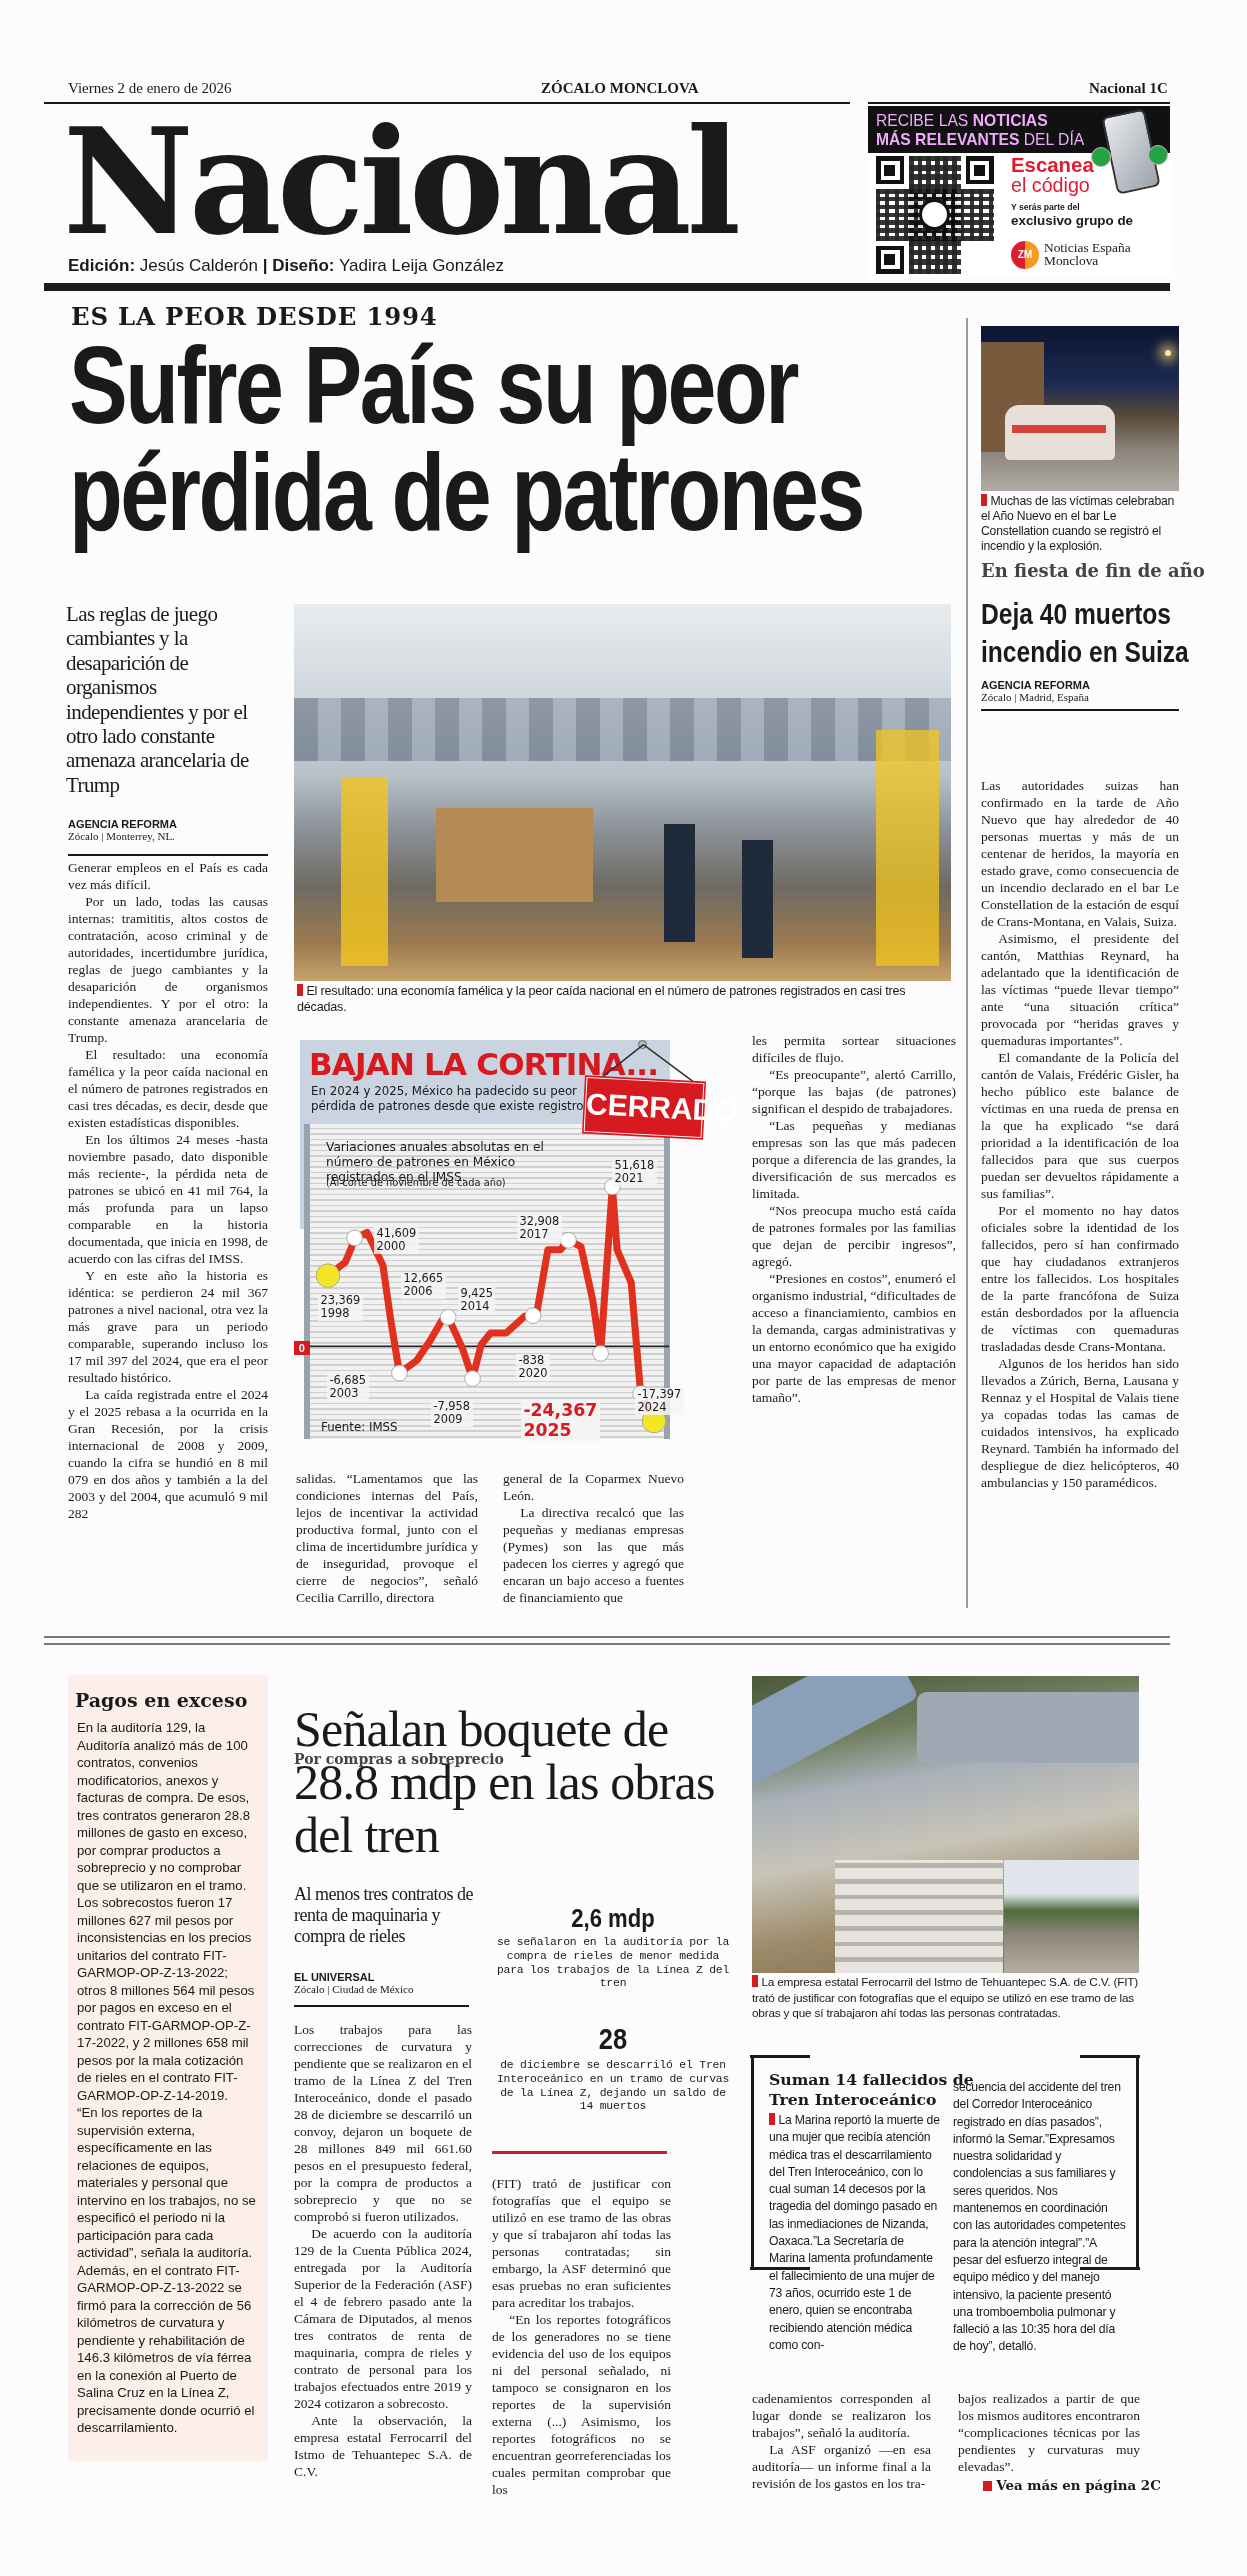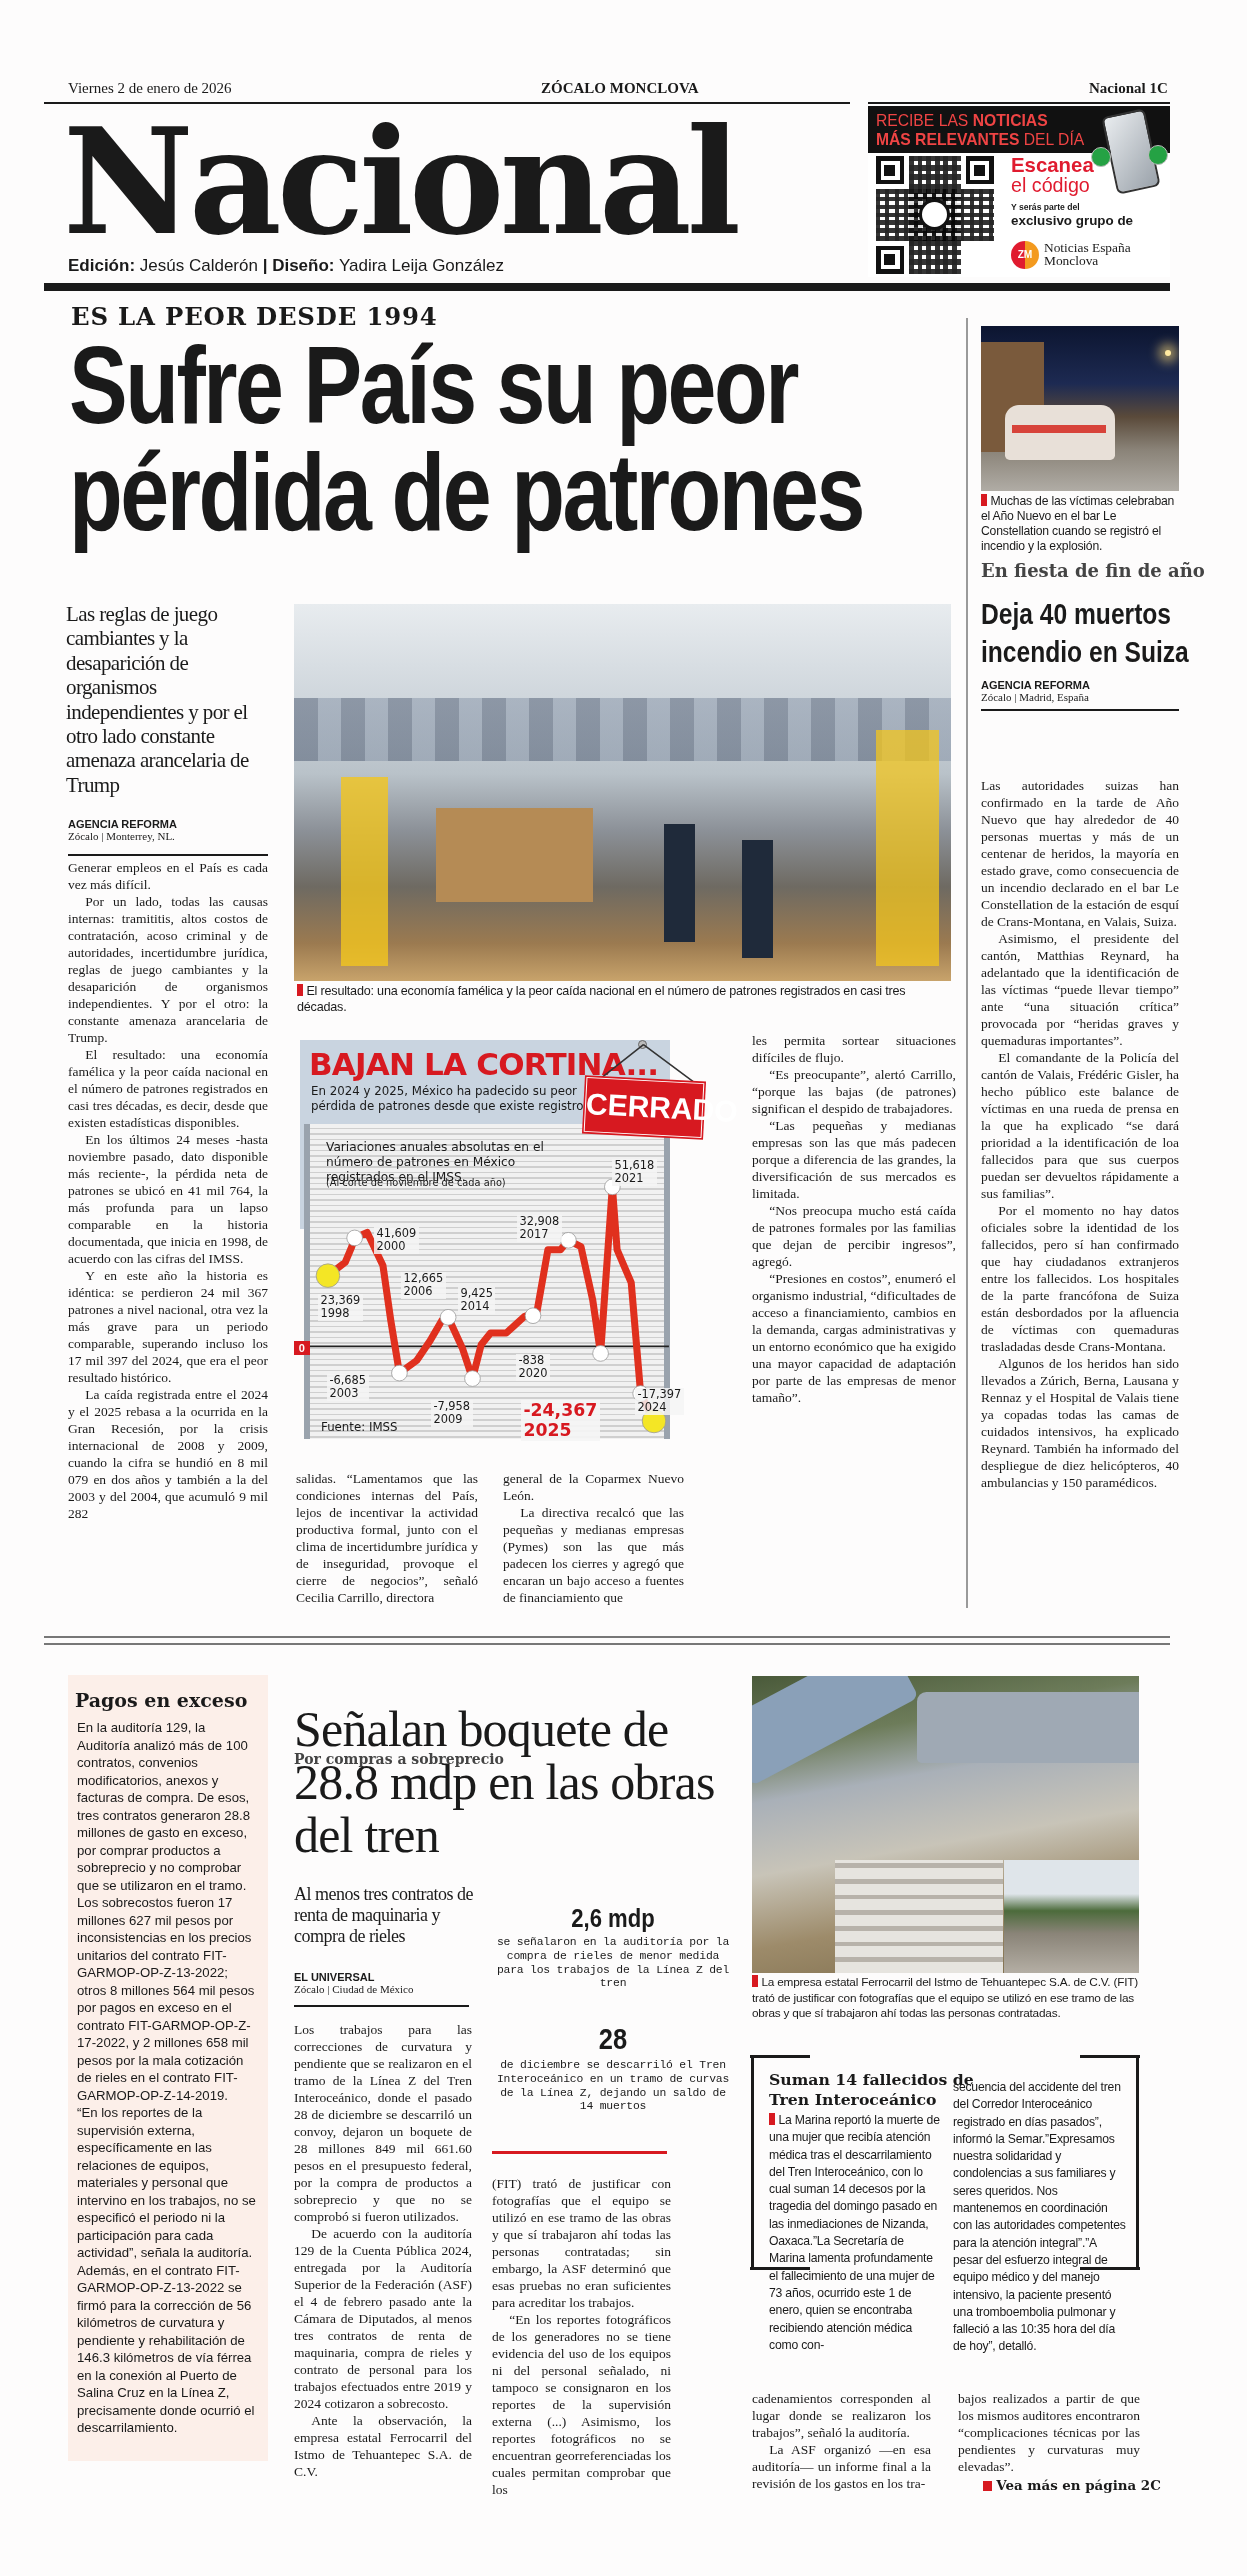--- a/index.html
+++ b/index.html
@@ -9,21 +9,21 @@
   .sans { font-family: "Liberation Sans", "DejaVu Sans", sans-serif; }
   
   .topline { font-size: 15px; }
   .masthead-title { font-family: "DejaVu Serif", serif; font-weight: 900; font-size: 143px; letter-spacing: -4.7px; line-height: 1; color: #1a1a1a; transform: scaleY(1.02); transform-origin: left top; }
   .rule-thin { height: 2.4px; background: #1a1a1a; }
   .rule-thick { height: 7.9px; background: #1a1a1a; }
   .credits { font-family: "Liberation Sans", sans-serif; font-size: 17px; }
   .credits b { font-weight: 700; }
   
   .ad { background: #fff; }
-  .ad-top { background: #111; color: #ef4444; font-family: "Liberation Sans", sans-serif; font-size: 20.4px; line-height: 23.6px; padding: 4.7px 7.9px; }
+  .ad-top { background: #111; color: #f0abfc; font-family: "Liberation Sans", sans-serif; font-size: 20.4px; line-height: 23.6px; padding: 4.7px 7.9px; }
   .qr { background: #fff; }
   .qr-cell { background: #111; position: absolute; }
   
   .kicker { font-family: "DejaVu Serif", serif; font-weight: 900; font-size: 24.4px; letter-spacing: 0.8px; }
   .headline-big { font-family: "Liberation Sans", sans-serif; font-weight: 700; font-size: 110px; line-height: 101px; letter-spacing: -3.1px; transform: scaleX(0.80); transform-origin: left top; white-space: nowrap; }
   .deck { font-family: "Liberation Serif", serif; font-size: 21px; line-height: 24.4px; letter-spacing: -0.6px; }
   .byline-agency { font-family: "Liberation Sans", sans-serif; font-weight: 700; font-size: 11px; }
   .byline-place { font-family: "Liberation Serif", serif; font-size: 11px; }
   .body { font-family: "Liberation Serif", serif; font-size: 13.5px; line-height: 17px; text-align: justify; hyphens: auto; }
   .body p { text-indent: 17.3px; }

